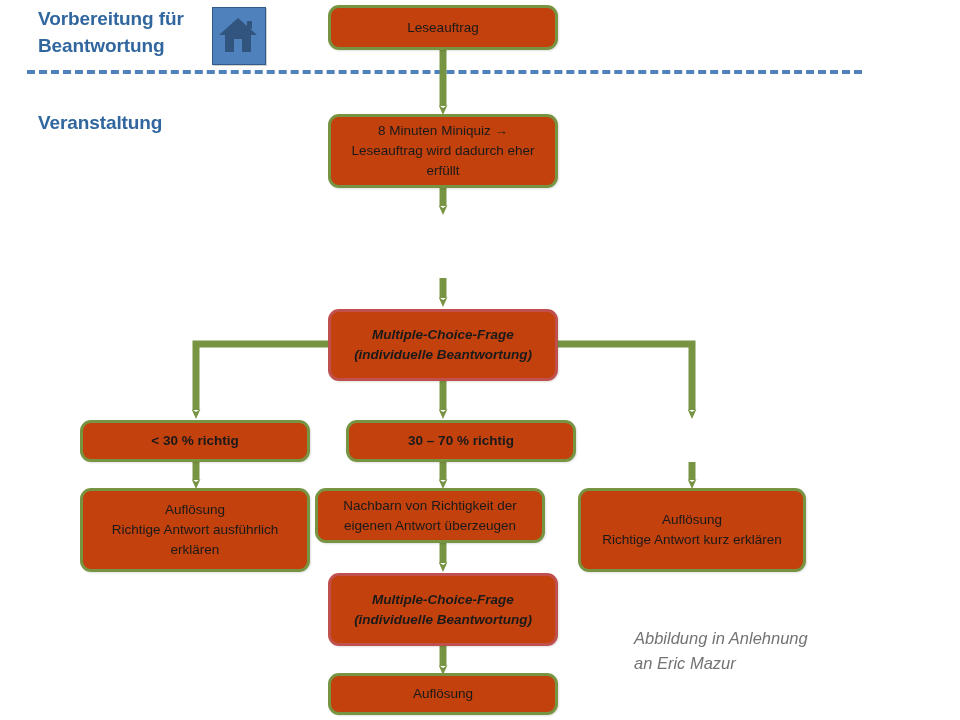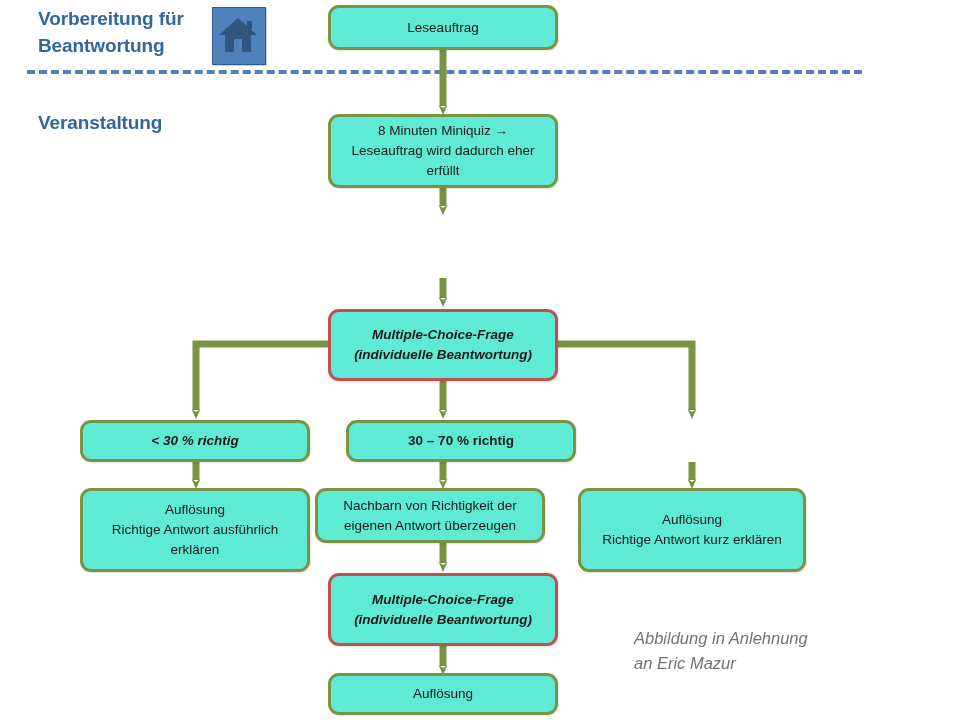--- a/index.html
+++ b/index.html
@@ -54,21 +54,21 @@
     top: 70px;
     width: 835px;
     height: 0;
     border-top: 4px dashed #4f81bd;
   }
 
   
   .node {
     position: absolute;
     box-sizing: border-box;
-    background: #5eead4;
+    background: #c2410c;
     border: 3px solid #779442;
     border-radius: 11px;
     display: flex;
     align-items: center;
     justify-content: center;
     text-align: center;
     color: #1a1a1a;
     font-size: 13.5px;
     line-height: 20px;
     padding: 2px 8px;
@@ -158,21 +158,21 @@
 
   <div class="node" style="left:328px;top:5px;width:230px;height:45px;">Leseauftrag</div>
 
   <div class="node" style="left:328px;top:114px;width:230px;height:74px;">8 Minuten Miniquiz →
 Leseauftrag wird dadurch eher erfüllt</div>
 
 
   <div class="node accent" style="left:328px;top:309px;width:230px;height:72px;">Multiple-Choice-Frage
 (individuelle Beantwortung)</div>
 
-  <div class="node bold" style="left:80px;top:420px;width:230px;height:42px;font-style:italic;">&lt; 30 % richtig</div>
+  <div class="node bold" style="left:80px;top:420px;width:230px;height:42px;">&lt; 30 % richtig</div>
 
   <div class="node bold" style="left:346px;top:420px;width:230px;height:42px;">30 – 70 % richtig</div>
 
 
   <div class="node" style="left:80px;top:488px;width:230px;height:84px;">Auflösung
 Richtige Antwort  ausführlich erklären</div>
 
   <div class="node" style="left:315px;top:488px;width:230px;height:55px;">Nachbarn von Richtigkeit der eigenen Antwort  überzeugen</div>
 
   <div class="node" style="left:578px;top:488px;width:228px;height:84px;">Auflösung

